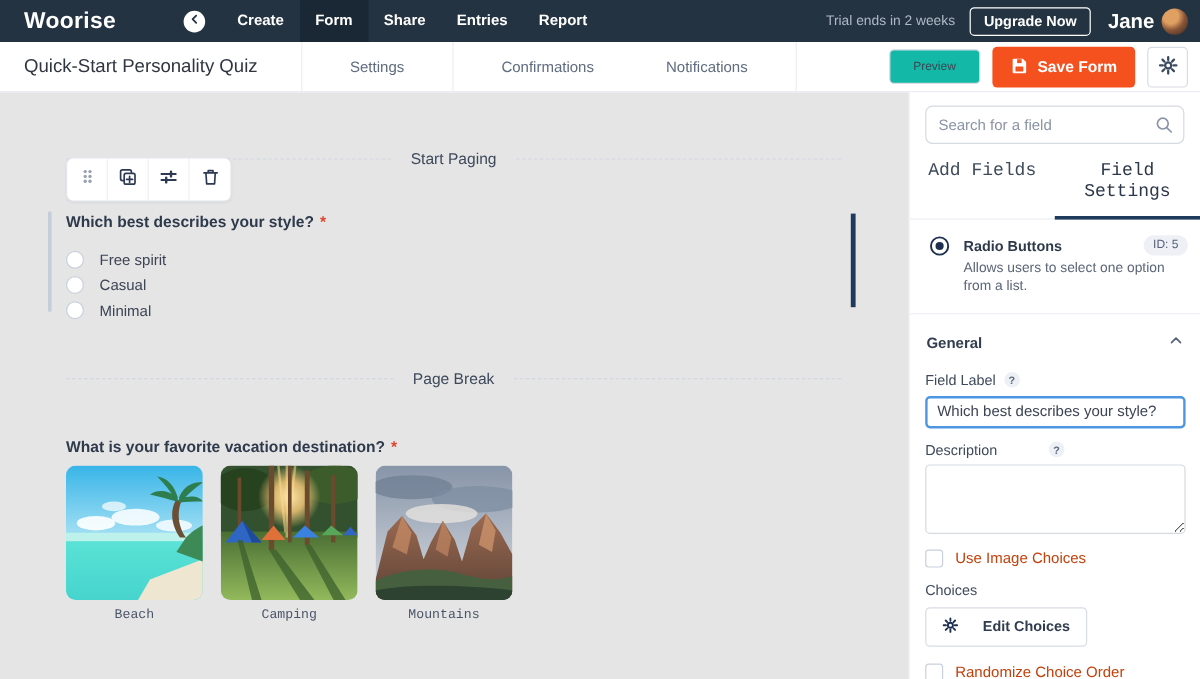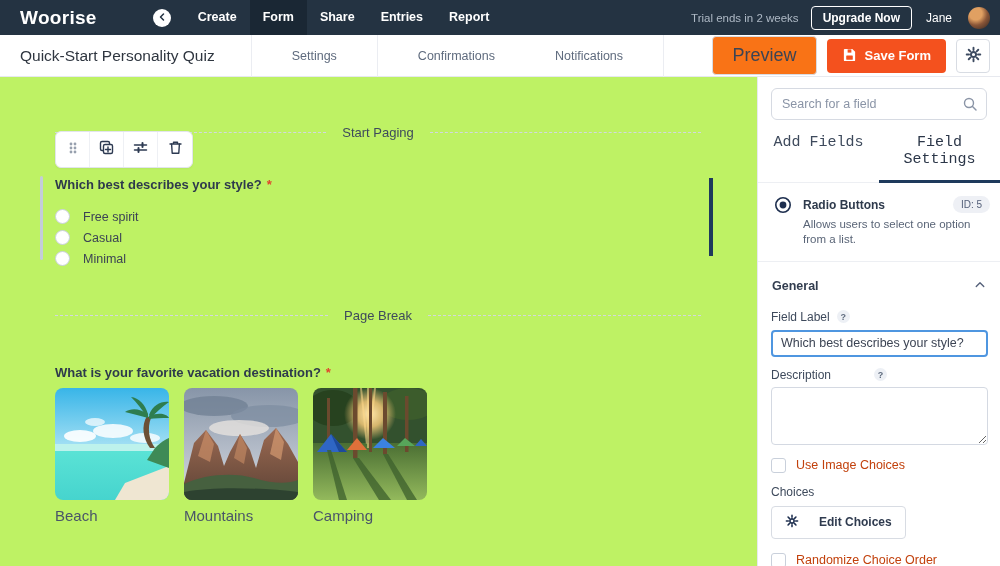--- a/index.html
+++ b/index.html
@@ -10,40 +10,40 @@
   .topnav { height:35px; background:#243342; display:flex; align-items:center; color:#fff; }
   .logo { font-size:19px; font-weight:bold; margin-left:20px; letter-spacing:.3px; }
   .back-btn { width:18px; height:18px; border-radius:50%; background:#fff; margin-left:56px;
               display:flex; align-items:center; justify-content:center; cursor:pointer; flex:none; }
   .nav-items { display:flex; height:35px; margin-left:14px; }
   .nav-item { padding:0 13px; line-height:35px; font-size:12.5px; font-weight:600; cursor:pointer; }
   .nav-item.active { background:#1a2734; }
   .topnav-right { margin-left:auto; display:flex; align-items:center; margin-right:10px; }
   .trial-text { font-size:11.5px; color:#aeb9c5; margin-right:12px; }
   .upgrade-btn { border:1.5px solid #fff; border-radius:4px; padding:4px 11px; font-size:12px; font-weight:700; cursor:pointer; }
-  .user-name { font-size:12px; margin:0 16px 0 14px; }
+  .user-name { font-size:17px; margin:0 6px 0 14px;font-weight:bold; }
   .avatar { width:22px; height:22px; border-radius:50%;
             background: radial-gradient(circle at 35% 30%, #e0a062 0 30%, #8a5638 55%, #2e2420 100%); }
 
   
   .formbar { height:42px; border-bottom:1px solid #e7e9ef; display:flex; align-items:center;gap:20px; }
   .form-title { font-size:15.5px; color:#2f3640; margin:0 16px 0 20px; }
   .fb-sep { width:1px; height:42px; background:#ebedf2; }
   .fb-tab { padding:0 20px; font-size:12.5px; color:#5f6b7e; line-height:42px; cursor:pointer; }
   .formbar-right { margin-left:auto; display:flex; align-items:center; gap:10px; margin-right:10px; }
-  .btn-preview { background:#f97316; border:1px solid #d8dce3; border-radius:4px; padding:8px 19px;
-                 font-size:18px; color:#3c4454; cursor:pointer; }
+  .btn-preview { background:#14b8a6; border:1px solid #d8dce3; border-radius:4px; padding:8px 19px;
+                 font-size:10px; color:#3c4454; cursor:pointer; }
   .btn-save { background:#f4511e; border:none; border-radius:4px; padding:8px 15px; font-size:13px;
               font-weight:700; color:#fff; display:flex; align-items:center; gap:8px; cursor:pointer; }
   .btn-gear { width:34px; height:34px; background:#fff; border:1px solid #d8dce3; border-radius:4px;
               display:flex; align-items:center; justify-content:center; cursor:pointer; }
 
   
   .main { display:flex; height:489px; }
-  .canvas { position:relative; flex:1; background:#bef264; }
+  .canvas { position:relative; flex:1; background:#e5e5e5; }
 
   .divider { position:absolute; left:55px; width:646px; height:16px; display:flex; align-items:center; }
   .divider .dash { flex:1; border-top:1px dashed #d2d7e0; }
   .divider .divider-label { font-size:13px; color:#3e4a5c; padding:0 16px; white-space:nowrap; }
 
   .fld-toolbar { position:absolute; left:55px; top:54px; height:37px; background:#fff;
                  border:1px solid #e2e5ec; border-radius:6px; display:flex; z-index:2;
                  box-shadow:0 1px 2px rgba(20,30,50,.05); }
   .tool-btn { width:34px; display:flex; align-items:center; justify-content:center;
               border-right:1px solid #eef0f4; cursor:pointer; }
@@ -56,21 +56,21 @@
   .req-star { color:#e0452c; margin-left:5px; font-weight:700; }
 
   .q1-opts { position:absolute; left:55px; top:132px; }
   .opt-row { display:flex; align-items:center; gap:13px; height:15px; margin-bottom:6px; }
   .radio-circle { width:15px; height:15px; border:1px solid #c9d0db; border-radius:50%; background:#fff; flex:none; cursor:pointer; }
   .opt-label { font-size:12.5px; color:#3c4454; }
 
   .img-row { position:absolute; left:55px; top:311px; display:flex; gap:15px; }
   .img-card { width:114px; cursor:pointer; }
   .img-card svg { display:block; border-radius:8px; }
-  .img-caption { text-align:left; font-size:15px; color:#4a5568; margin-top:7px; }
+  .img-caption { text-align:center; font-size:11px; color:#4a5568; margin-top:7px;font-family:Liberation Mono, monospace; }
 
   
   .sidebar { width:243px; border-left:1px solid #e7e9ef; background:#fff; overflow:hidden; }
   .search-wrap { position:relative; margin:11px 13px 0; }
   .search-input { width:100%; height:32px; border:1px solid #d6dae2; border-radius:6px; padding:0 30px 0 10px;
                   font-size:12.5px; color:#3c4454; font-family:"Liberation Sans", sans-serif; }
   .search-input::placeholder { color:#8a94a6; }
   .search-icon { position:absolute; right:9px; top:8px; }
 
   .sb-tabs { display:flex; margin-top:14px; border-bottom:1px solid #edeff3; }
@@ -289,20 +289,66 @@
               <path d="M94 27 C98 17 106 13 114 14 C107 19 101 24 96 30 Z"></path>
               <path d="M94 28 C104 24 112 26 114 30 C106 30 100 30 94 31 Z"></path>
             </g>
             <path d="M100 60 C108 52 114 50 114 50 L114 80 L92 72 Z" fill="#3e8a56"></path>
           </svg>
           <div class="img-caption">Beach</div>
         </div>
         <div class="img-card">
           <svg width="114" height="112" viewBox="0 0 114 112">
             <defs>
+              <linearGradient id="grass3" x1="0" y1="0" x2="0" y2="1">
+                  <stop offset="0" stop-color="#4a6e33"></stop>
+                  <stop offset="1" stop-color="#93b95c"></stop>
+                </linearGradient>
+              <radialGradient id="sun3" cx=".5" cy=".5" r=".5">
+                  <stop offset="0" stop-color="#ffe9b0"></stop>
+                  <stop offset=".5" stop-color="#ffcf7d" stop-opacity=".8"></stop>
+                  <stop offset="1" stop-color="#ffcf7d" stop-opacity="0"></stop>
+                </radialGradient>
+            </defs>
+            <rect width="114" height="60" fill="#33512e"></rect>
+            <ellipse cx="20" cy="20" rx="26" ry="18" fill="#27421f"></ellipse>
+            <ellipse cx="95" cy="16" rx="28" ry="16" fill="#3c5c2c"></ellipse>
+            <rect y="55" width="114" height="57" fill="url(#grass3)"></rect>
+            <circle cx="57" cy="26" r="26" fill="url(#sun3)"></circle>
+            <g fill="#ffd98a" opacity=".55">
+                <rect x="54" y="0" width="3" height="60"></rect>
+                <rect x="61" y="0" width="2" height="56" transform="rotate(6 62 0)"></rect>
+                <rect x="47" y="0" width="2" height="56" transform="rotate(-6 48 0)"></rect>
+              </g>
+            <g fill="#6b4a2e">
+                <rect x="40" y="0" width="4.5" height="70"></rect>
+                <rect x="70" y="4" width="4" height="62"></rect>
+                <rect x="92" y="8" width="3.5" height="56"></rect>
+                <rect x="14" y="10" width="3" height="52"></rect>
+                <rect x="56" y="0" width="3" height="64"></rect>
+              </g>
+            <g>
+                <path d="M4 64 L18 46 L34 64 Z" fill="#2f66c4"></path>
+                <path d="M18 46 L26 64 L34 64 Z" fill="#1d4a9b"></path>
+                <path d="M34 62 L44 50 L54 62 Z" fill="#e0703a"></path>
+                <path d="M60 60 L70 50 L82 60 Z" fill="#3b82e0"></path>
+                <path d="M84 58 L92 50 L102 58 Z" fill="#57a65a"></path>
+                <path d="M102 58 L108 51 L114 58 Z" fill="#2f66c4"></path>
+              </g>
+            <g fill="#3c5f2c" opacity=".75">
+                <path d="M40 70 L46 70 L78 112 L66 112 Z"></path>
+                <path d="M70 66 L75 66 L104 112 L94 112 Z"></path>
+                <path d="M14 62 L18 62 L34 112 L26 112 Z"></path>
+              </g>
+          </svg>
+          <div class="img-caption">Camping</div>
+        </div>
+        <div class="img-card">
+          <svg width="114" height="112" viewBox="0 0 114 112">
+            <defs>
               <linearGradient id="sky2" x1="0" y1="0" x2="0" y2="1">
                   <stop offset="0" stop-color="#8795a8"></stop>
                   <stop offset="1" stop-color="#d8dbe2"></stop>
                 </linearGradient>
               <linearGradient id="rock2" x1="0" y1="0" x2="0" y2="1">
                   <stop offset="0" stop-color="#9c6a52"></stop>
                   <stop offset="1" stop-color="#5d4336"></stop>
                 </linearGradient>
             </defs>
             <rect width="114" height="112" fill="url(#sky2)"></rect>
@@ -311,66 +357,20 @@
             <ellipse cx="55" cy="40" rx="30" ry="8" fill="#e6e2de" opacity=".8"></ellipse>
             <path d="M0 95 L10 55 L22 42 L34 58 L40 78 L46 64 L56 46 L66 62 L72 80 L80 52 L92 40 L104 56 L114 74 L114 112 L0 112 Z" fill="url(#rock2)"></path>
             <path d="M22 42 L30 56 L26 74 L14 68 Z" fill="#c98d66" opacity=".7"></path>
             <path d="M56 46 L63 60 L60 76 L50 70 Z" fill="#c98d66" opacity=".6"></path>
             <path d="M92 40 L100 54 L97 72 L86 66 Z" fill="#d49a70" opacity=".7"></path>
             <path d="M0 112 L0 96 C20 86 50 84 70 90 C90 96 104 96 114 92 L114 112 Z" fill="#46603f"></path>
             <path d="M0 112 L0 104 C30 98 80 100 114 104 L114 112 Z" fill="#2d4230"></path>
           </svg>
           <div class="img-caption">Mountains</div>
         </div>
-        <div class="img-card">
-          <svg width="114" height="112" viewBox="0 0 114 112">
-            <defs>
-              <linearGradient id="grass3" x1="0" y1="0" x2="0" y2="1">
-                  <stop offset="0" stop-color="#4a6e33"></stop>
-                  <stop offset="1" stop-color="#93b95c"></stop>
-                </linearGradient>
-              <radialGradient id="sun3" cx=".5" cy=".5" r=".5">
-                  <stop offset="0" stop-color="#ffe9b0"></stop>
-                  <stop offset=".5" stop-color="#ffcf7d" stop-opacity=".8"></stop>
-                  <stop offset="1" stop-color="#ffcf7d" stop-opacity="0"></stop>
-                </radialGradient>
-            </defs>
-            <rect width="114" height="60" fill="#33512e"></rect>
-            <ellipse cx="20" cy="20" rx="26" ry="18" fill="#27421f"></ellipse>
-            <ellipse cx="95" cy="16" rx="28" ry="16" fill="#3c5c2c"></ellipse>
-            <rect y="55" width="114" height="57" fill="url(#grass3)"></rect>
-            <circle cx="57" cy="26" r="26" fill="url(#sun3)"></circle>
-            <g fill="#ffd98a" opacity=".55">
-                <rect x="54" y="0" width="3" height="60"></rect>
-                <rect x="61" y="0" width="2" height="56" transform="rotate(6 62 0)"></rect>
-                <rect x="47" y="0" width="2" height="56" transform="rotate(-6 48 0)"></rect>
-              </g>
-            <g fill="#6b4a2e">
-                <rect x="40" y="0" width="4.5" height="70"></rect>
-                <rect x="70" y="4" width="4" height="62"></rect>
-                <rect x="92" y="8" width="3.5" height="56"></rect>
-                <rect x="14" y="10" width="3" height="52"></rect>
-                <rect x="56" y="0" width="3" height="64"></rect>
-              </g>
-            <g>
-                <path d="M4 64 L18 46 L34 64 Z" fill="#2f66c4"></path>
-                <path d="M18 46 L26 64 L34 64 Z" fill="#1d4a9b"></path>
-                <path d="M34 62 L44 50 L54 62 Z" fill="#e0703a"></path>
-                <path d="M60 60 L70 50 L82 60 Z" fill="#3b82e0"></path>
-                <path d="M84 58 L92 50 L102 58 Z" fill="#57a65a"></path>
-                <path d="M102 58 L108 51 L114 58 Z" fill="#2f66c4"></path>
-              </g>
-            <g fill="#3c5f2c" opacity=".75">
-                <path d="M40 70 L46 70 L78 112 L66 112 Z"></path>
-                <path d="M70 66 L75 66 L104 112 L94 112 Z"></path>
-                <path d="M14 62 L18 62 L34 112 L26 112 Z"></path>
-              </g>
-          </svg>
-          <div class="img-caption">Camping</div>
-        </div>
       </div>
     </div>
 
     <div class="sidebar">
 
       <div class="search-wrap">
         <input class="search-input" type="text" placeholder="Search for a field" style="">
         <span class="search-icon">
           <svg width="16" height="16" viewBox="0 0 16 16">
               <g fill="none" stroke="#8a94a6" stroke-width="1.4" stroke-linecap="round">

